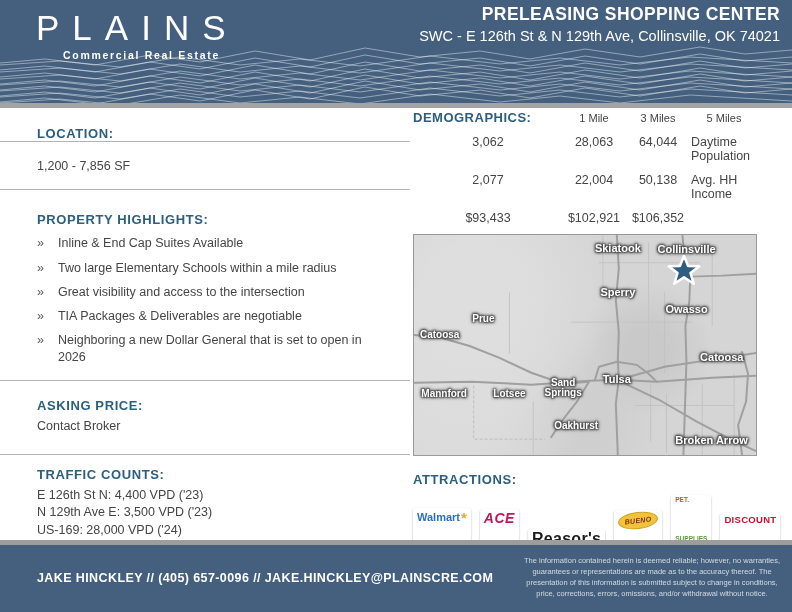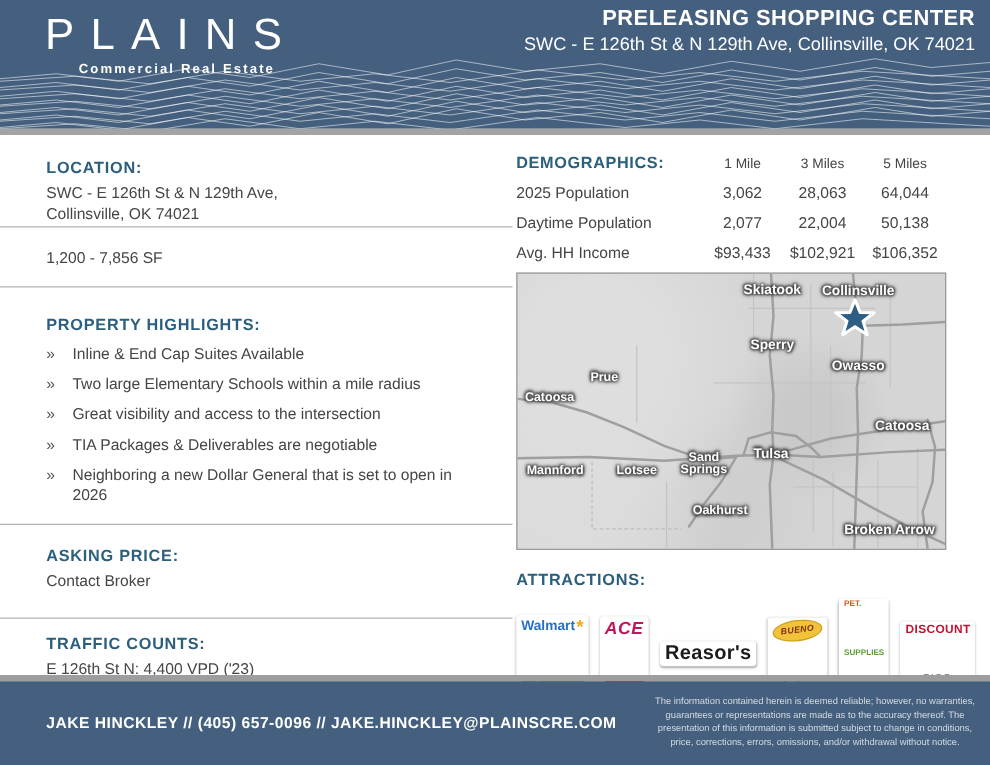--- a/index.html
+++ b/index.html
@@ -29,21 +29,21 @@
   .bullet{display:flex;gap:14px;font-size:12.5px;color:#454545;line-height:1.3;margin-top:8px;}
   .bmark{color:#555;flex:0 0 auto;}
   .sec-location{padding-top:18px;padding-bottom:0;}
   .sec-space{padding-top:11px;padding-bottom:14px;}
   .sec-highlights{padding-top:22px;padding-bottom:15px;}
   .sec-asking{padding-top:17px;padding-bottom:19px;}
   .sec-traffic{padding-top:12px;}
 
   
   .right-col{position:absolute;left:413px;top:108px;width:344px;}
-  .demo{margin-top:14px;}
+  .demo{margin-top:2px;}
   .demo-grid{display:grid;grid-template-columns:150px 62px 66px 66px;align-items:baseline;}
   .demo-head{font-size:13px;font-weight:bold;color:#2B5F7E;letter-spacing:0.5px;}
   .demo-col{font-size:11px;color:#454545;text-align:center;}
   .demo-label{font-size:12.5px;color:#454545;margin-top:10px;}
   .demo-val{font-size:12.5px;color:#454545;text-align:center;margin-top:10px;}
 
   
   .map{position:relative;margin-top:9px;width:342px;height:220px;border:1px solid #999;
     background-color:#d5d5d5;
     background-image:
@@ -160,24 +160,20 @@
         <use href="#wB" y="44"></use>
     </g>
   </svg>
 </div>
 <div class="header-strip"></div>
 
 <div class="left-col">
 
   <div class="section sec-location">
     <div class="sec-heading">LOCATION:</div>
-    <div class="sec-text">
-      <div>SWC - E 126th St &amp; N 129th Ave,</div>
-      <div>Collinsville, OK 74021</div>
-    </div>
   </div>
 
   <div class="section sec-space">
     <div class="sec-text">1,200 - 7,856 SF</div>
   </div>
 
   <div class="section sec-highlights">
     <div class="sec-heading">PROPERTY HIGHLIGHTS:</div>
     <div class="bullets">
       <div class="bullet">
@@ -220,21 +216,20 @@
 
 <div class="right-col">
 
   <div class="demo">
     <div class="demo-grid">
       <div class="demo-head">DEMOGRAPHICS:</div>
       <div class="demo-col">1 Mile</div>
       <div class="demo-col">3 Miles</div>
       <div class="demo-col">5 Miles</div>
 
-      <div class="demo-label">2025 Population</div>
       <div class="demo-val">3,062</div>
       <div class="demo-val">28,063</div>
       <div class="demo-val">64,044</div>
 
       <div class="demo-label">Daytime Population</div>
       <div class="demo-val">2,077</div>
       <div class="demo-val">22,004</div>
       <div class="demo-val">50,138</div>
 
       <div class="demo-label">Avg. HH Income</div>

